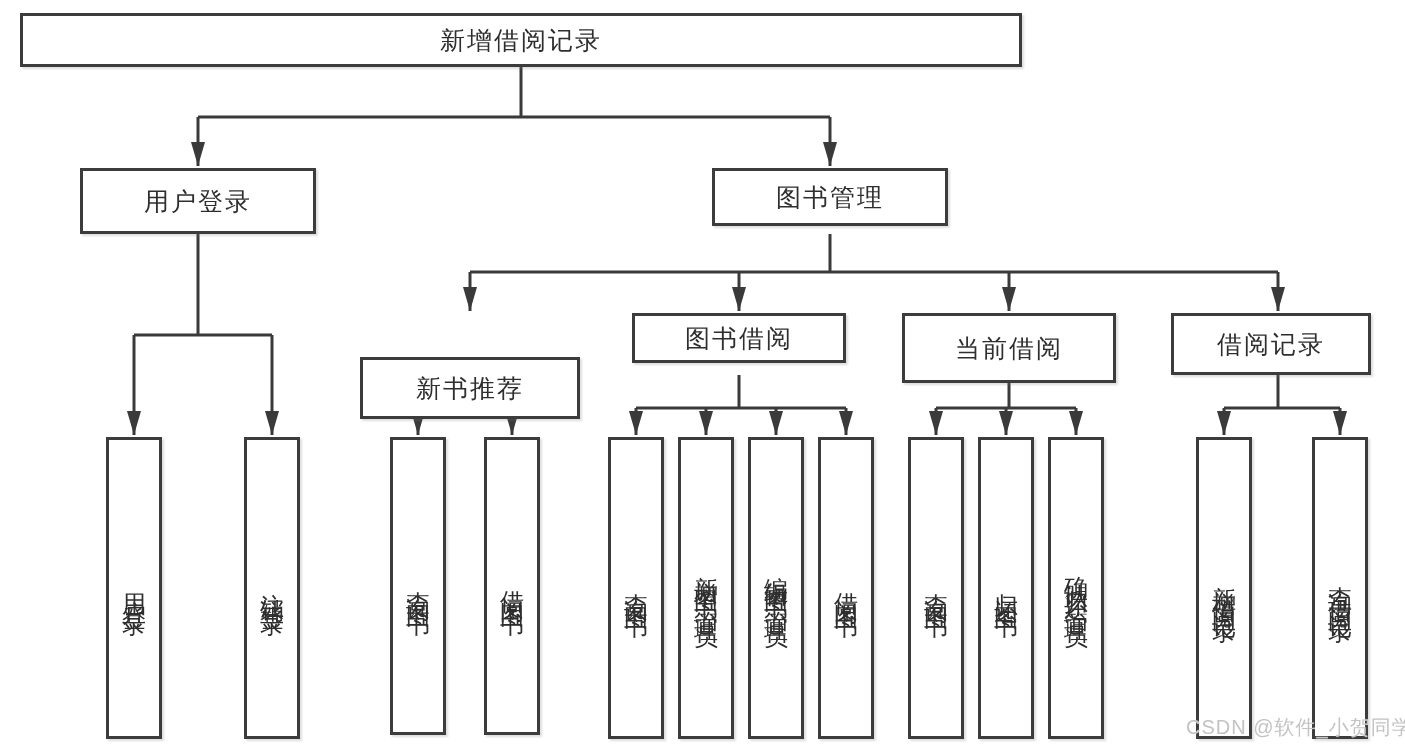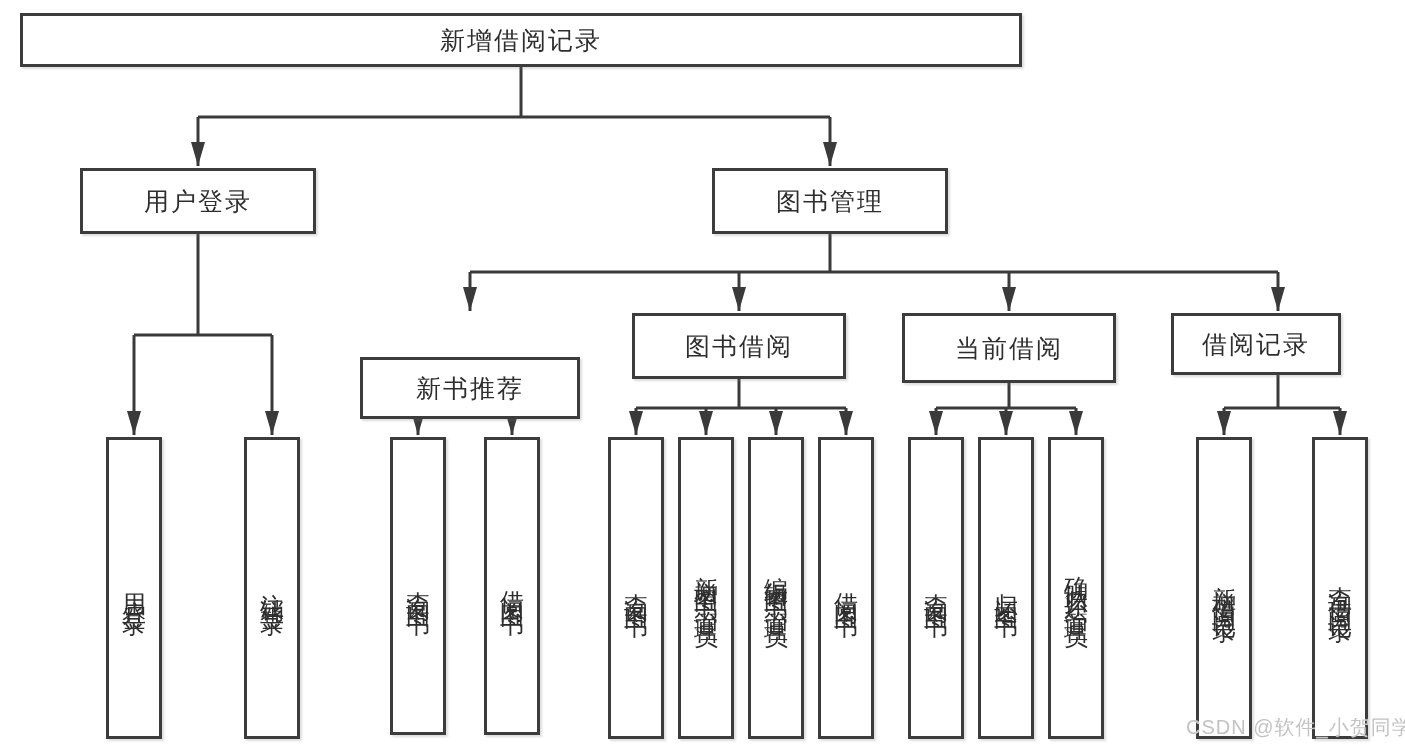--- a/index.html
+++ b/index.html
@@ -101,26 +101,26 @@
 
       <path d="M1278,375 V408 M1224,408 H1340"></path>
       <line x1="1224" y1="408" x2="1224" y2="435" marker-end="url(#arw)"></line>
       <line x1="1340" y1="408" x2="1340" y2="435" marker-end="url(#arw)"></line>
     </g>
   </svg>
 
   <div class="node" style="left:20px; top:13px; width:1002px; height:54px;">新增借阅记录</div>
 
   <div class="node" style="left:80px; top:168px; width:236px; height:66px;">用户登录</div>
-  <div class="node" style="left:712px; top:168px; width:236px; height:66px;">图书管理</div>
+  <div class="node" style="left:712px; top:168px; width:236px; height:58px;">图书管理</div>
 
   <div class="node" style="left:360px; top:313px; width:220px; height:62px;margin-top:44px;">新书推荐</div>
-  <div class="node" style="left:632px; top:313px; width:214px; height:66px;">图书借阅</div>
+  <div class="node" style="left:632px; top:313px; width:214px; height:50px;">图书借阅</div>
   <div class="node" style="left:902px; top:313px; width:214px; height:70px;">当前借阅</div>
-  <div class="node" style="left:1171px; top:313px; width:170px; height:62px;">借阅记录</div>
+  <div class="node" style="left:1171px; top:313px; width:200px; height:62px;">借阅记录</div>
 
   <div class="node leaf" style="left:106px; top:437px; width:56px; height:302px;">用户登录</div>
   <div class="node leaf" style="left:244px; top:437px; width:56px; height:302px;">注销登录</div>
 
   <div class="node leaf" style="left:390px; top:437px; width:56px; height:298px;">查询图书</div>
   <div class="node leaf" style="left:484px; top:437px; width:56px; height:298px;">借阅图书</div>
 
   <div class="node leaf" style="left:608px; top:437px; width:56px; height:302px;">查询图书</div>
   <div class="node leaf" style="left:678px; top:437px; width:56px; height:302px;">新增图书（管理员）</div>
   <div class="node leaf" style="left:748px; top:437px; width:56px; height:302px;">编辑图书（管理员）</div>

